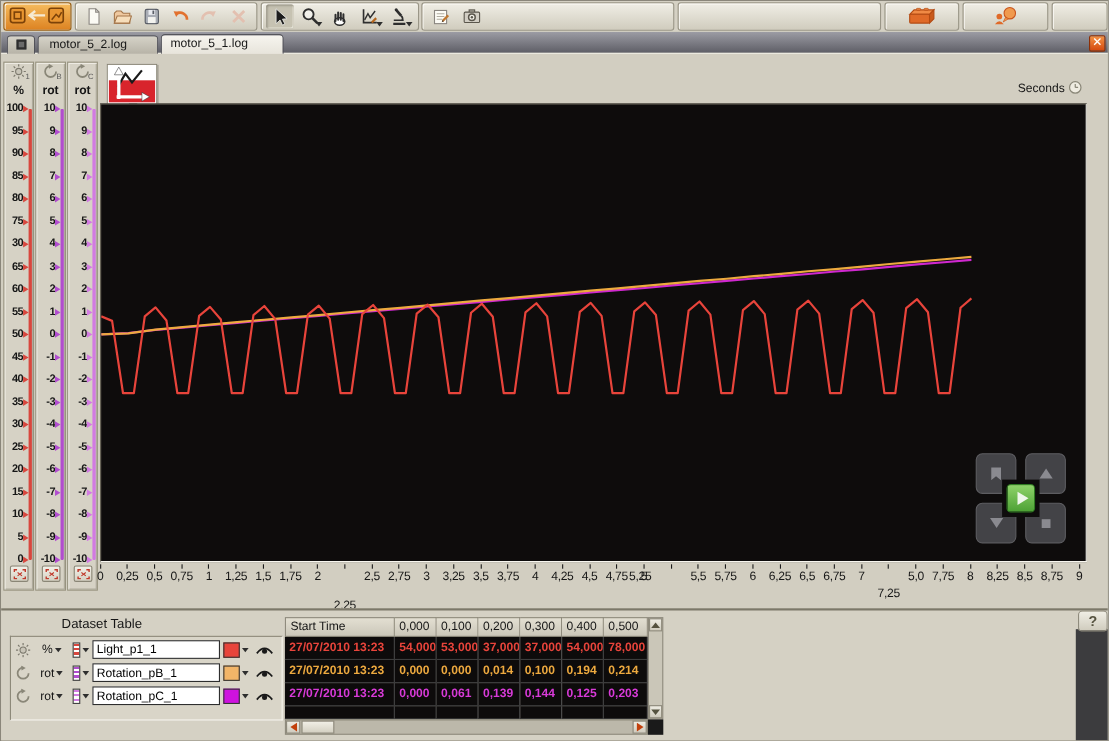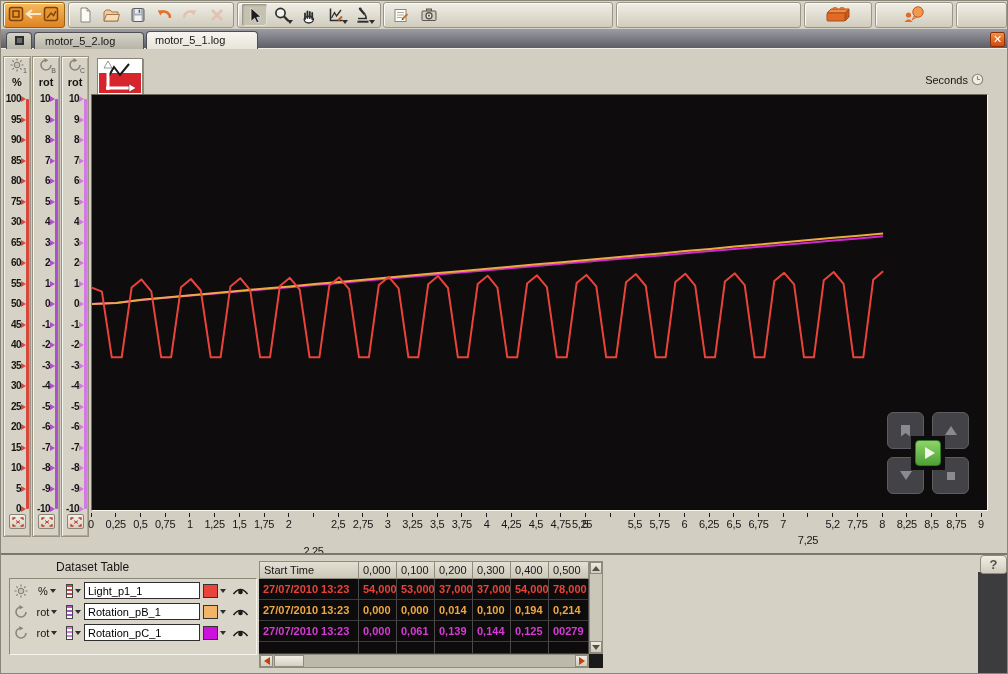--- a/index.html
+++ b/index.html
@@ -528,21 +528,21 @@
         <div class="xlabel" style="left: 691.056px;">6,25</div>
         <div class="xtick" style="left: 732.278px;"></div>
         <div class="xlabel" style="left: 715.778px;">6,5</div>
         <div class="xtick" style="left: 757px;"></div>
         <div class="xlabel" style="left: 740.5px;">6,75</div>
         <div class="xtick" style="left: 781.722px;"></div>
         <div class="xlabel" style="left: 765.222px;">7</div>
         <div class="xtick" style="left: 806.444px;"></div>
         <div class="xlabel" style="left: 789.944px; margin-top: 16px;">7,25</div>
         <div class="xtick" style="left: 831.167px;"></div>
-        <div class="xlabel" style="left: 814.667px;">5,2</div>
+        <div class="xlabel" style="left: 814.667px;">5,0</div>
         <div class="xtick" style="left: 855.889px;"></div>
         <div class="xlabel" style="left: 839.389px;">7,75</div>
         <div class="xtick" style="left: 880.611px;"></div>
         <div class="xlabel" style="left: 864.111px;">8</div>
         <div class="xtick" style="left: 905.333px;"></div>
         <div class="xlabel" style="left: 888.833px;">8,25</div>
         <div class="xtick" style="left: 930.056px;"></div>
         <div class="xlabel" style="left: 913.556px;">8,5</div>
         <div class="xtick" style="left: 954.778px;"></div>
         <div class="xlabel" style="left: 938.278px;">8,75</div>
@@ -673,21 +673,21 @@
           <div class="td" style="width: 38px; color: rgb(237, 169, 63);">0,194</div>
           <div class="td" style="width: 40px; color: rgb(237, 169, 63);">0,214</div>
         </div>
         <div class="trow">
           <div class="td" style="width: 100px; color: rgb(216, 58, 216);">27/07/2010 13:23</div>
           <div class="td" style="width: 38px; color: rgb(216, 58, 216);">0,000</div>
           <div class="td" style="width: 38px; color: rgb(216, 58, 216);">0,061</div>
           <div class="td" style="width: 38px; color: rgb(216, 58, 216);">0,139</div>
           <div class="td" style="width: 38px; color: rgb(216, 58, 216);">0,144</div>
           <div class="td" style="width: 38px; color: rgb(216, 58, 216);">0,125</div>
-          <div class="td" style="width: 40px; color: rgb(216, 58, 216);">00279</div>
+          <div class="td" style="width: 40px; color: rgb(216, 58, 216);">0,203</div>
         </div>
         <div class="trow">
           <div class="td empty" style="width: 100px;"></div>
           <div class="td empty" style="width: 38px;"></div>
           <div class="td empty" style="width: 38px;"></div>
           <div class="td empty" style="width: 38px;"></div>
           <div class="td empty" style="width: 38px;"></div>
           <div class="td empty" style="width: 38px;"></div>
           <div class="td empty" style="width: 40px;"></div>
         </div>

